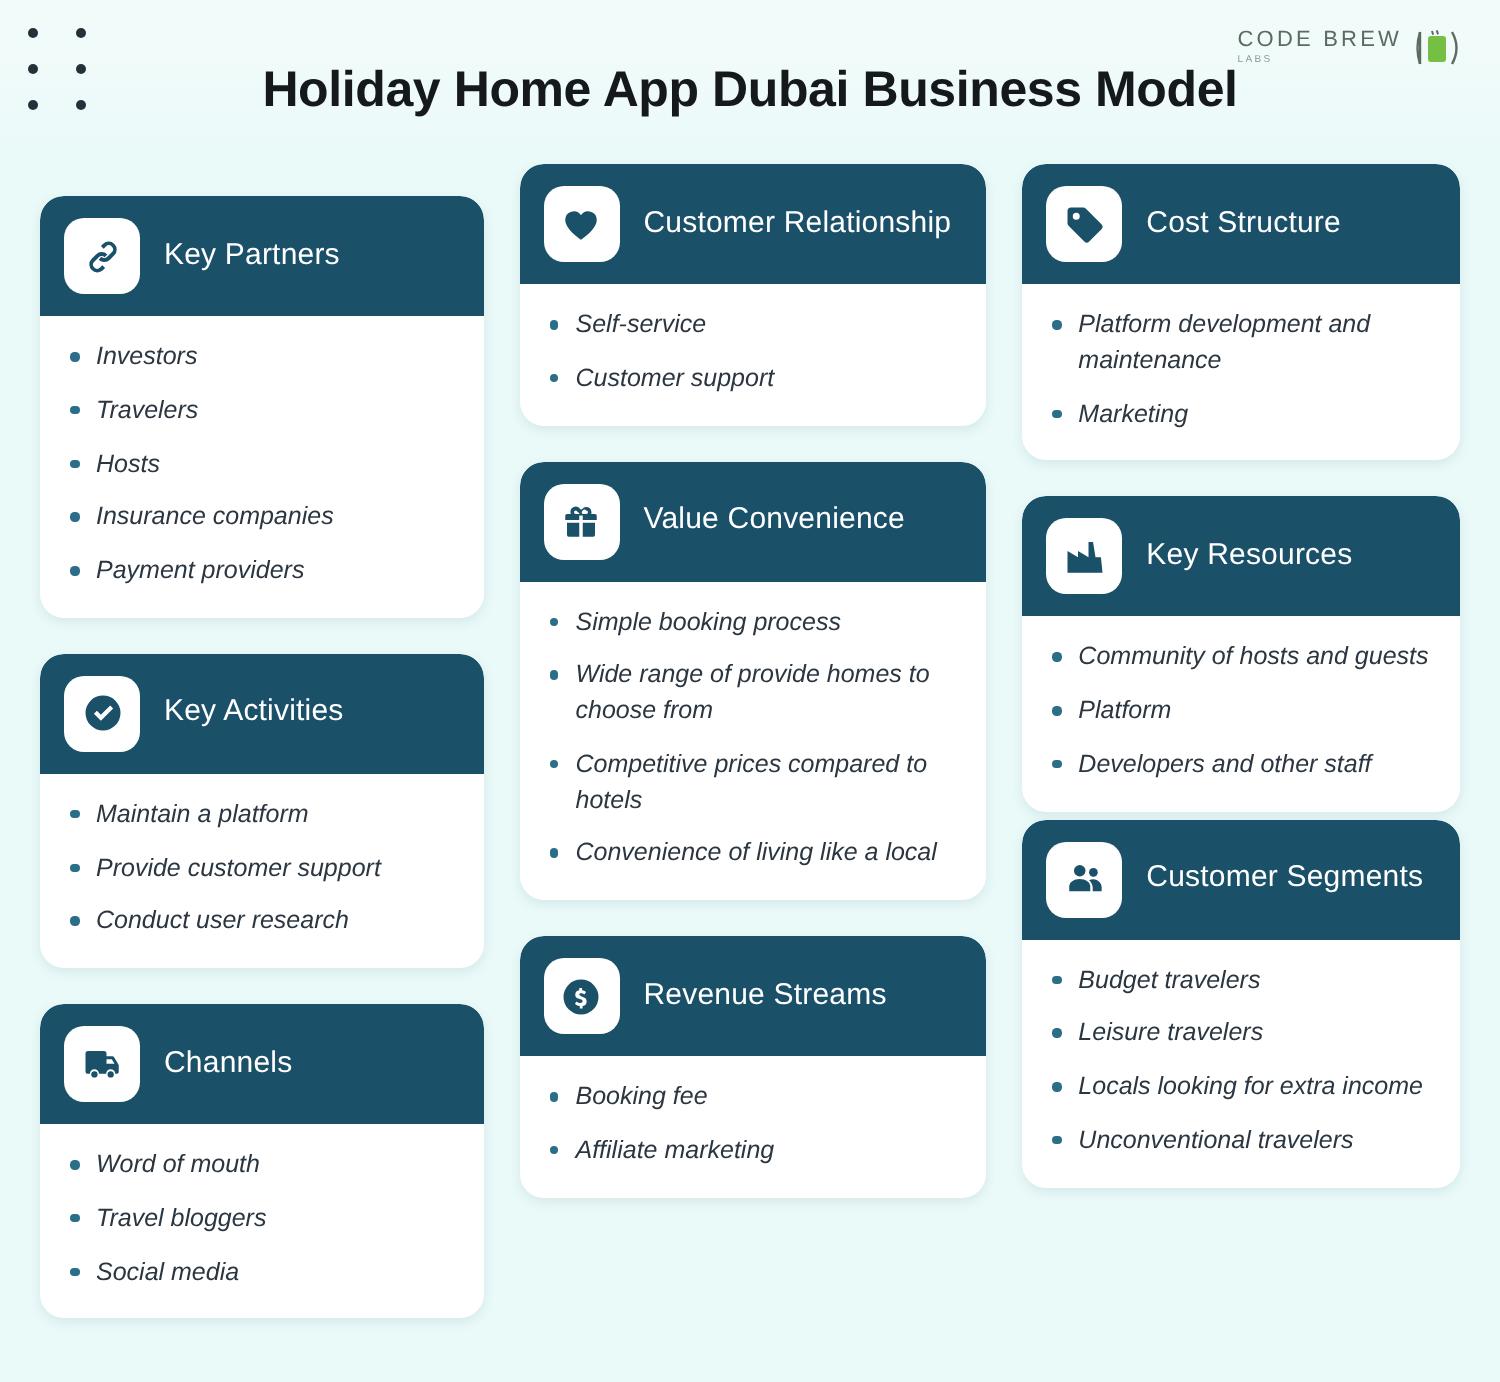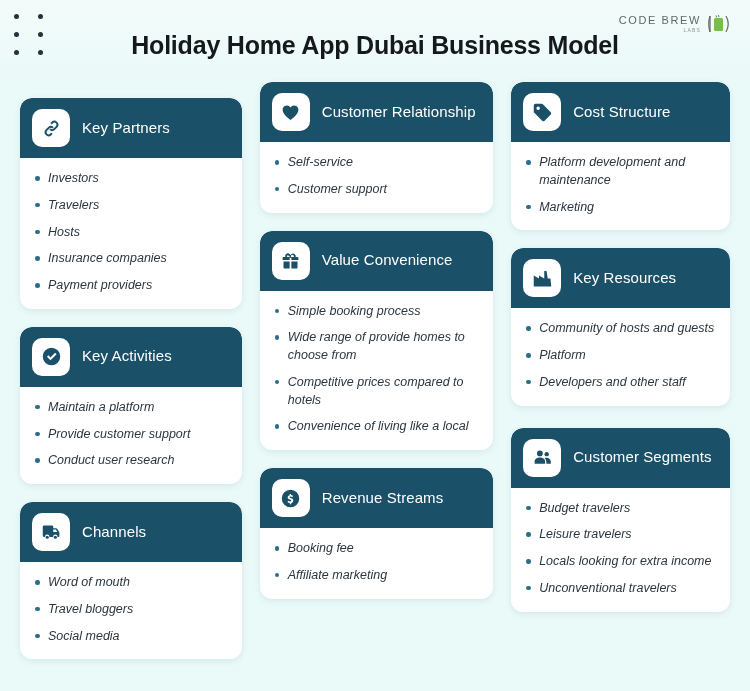--- a/index.html
+++ b/index.html
@@ -53,21 +53,21 @@
     position: absolute;
     right: 18px;
     top: 12px;
     display: flex;
     align-items: center;
     gap: 5px;
   }
   .brand-text {
     display: flex;
     flex-direction: column;
-    align-items: flex-end;
+    align-items: flex-start;
     line-height: 1;
   }
   .brand-main {
     font-size: 11px;
     letter-spacing: 1.6px;
     color: #5c6b62;
     white-space: nowrap;
   }
   .brand-sub {
     font-size: 5px;
@@ -320,21 +320,21 @@
         <div class="card-title">Cost Structure</div>
       </div>
       <div class="card-body">
         <ul>
           <li>Platform development and maintenance</li>
           <li>Marketing</li>
         </ul>
       </div>
     </div>
 
-    <div class="card" style="margin-bottom:22px;">
+    <div class="card" style="margin-bottom:4px;">
       <div class="card-head">
         <div class="icon-tile">
           <svg viewBox="0 0 24 24">
               <path d="M2 21V8.5l6 3.6V8.5l6 3.6V3.4h2.6L18 12.1h3.1L22 21z"></path>
             </svg>
         </div>
         <div class="card-title">Key Resources</div>
       </div>
       <div class="card-body">
         <ul>

